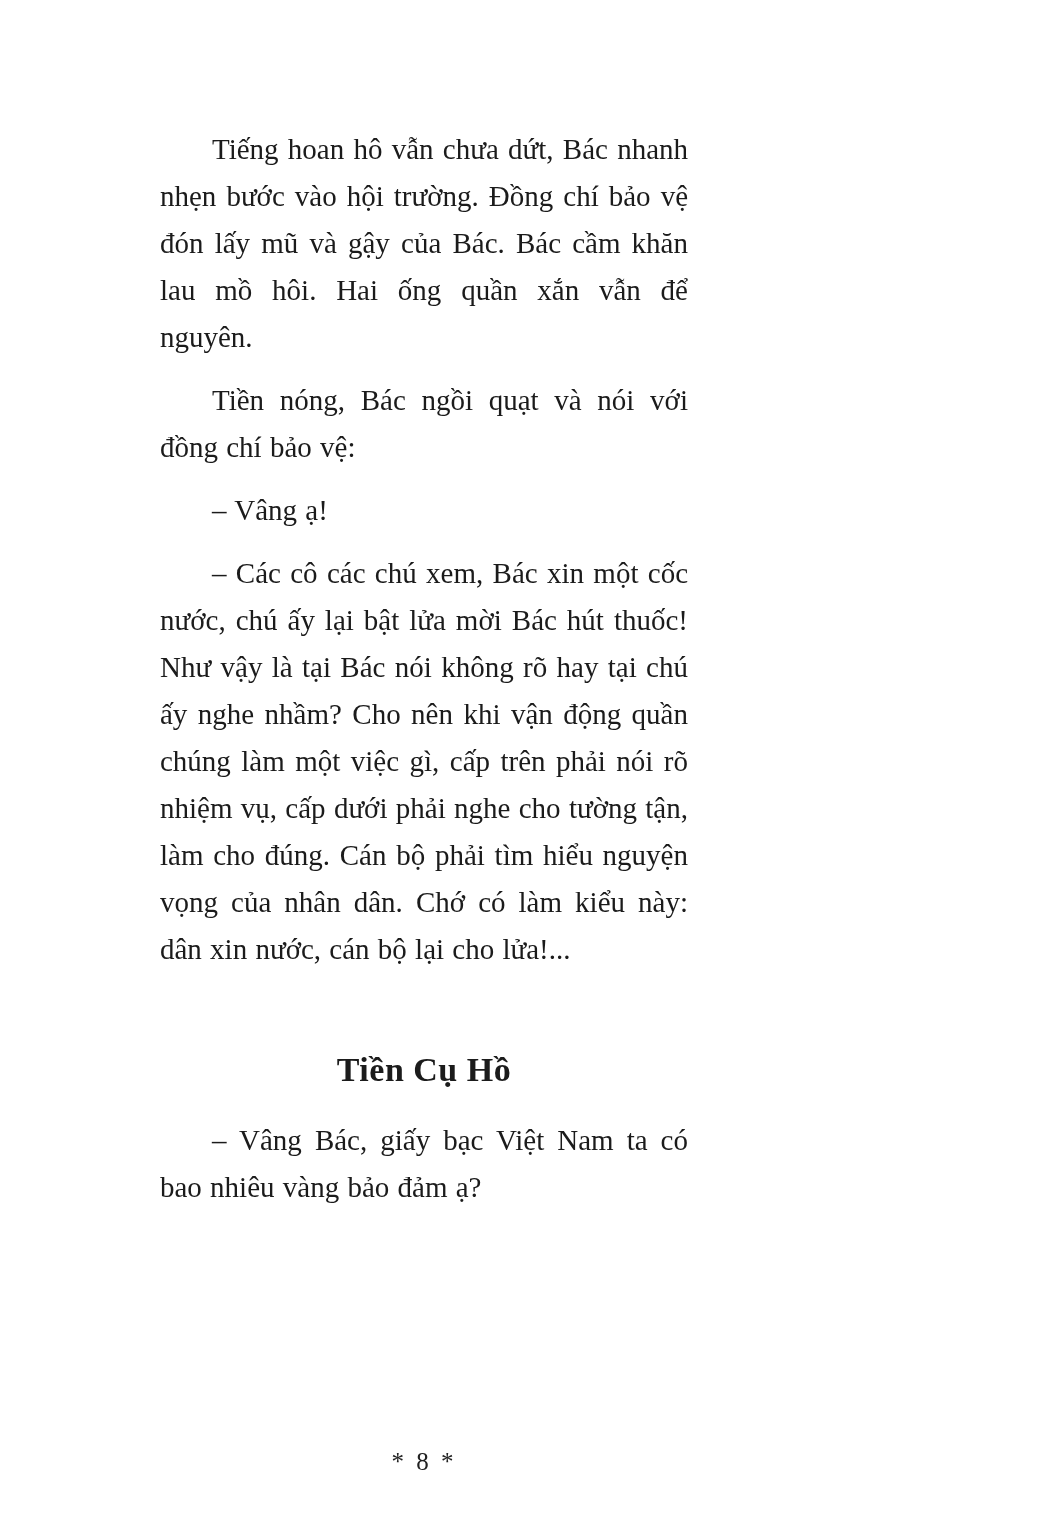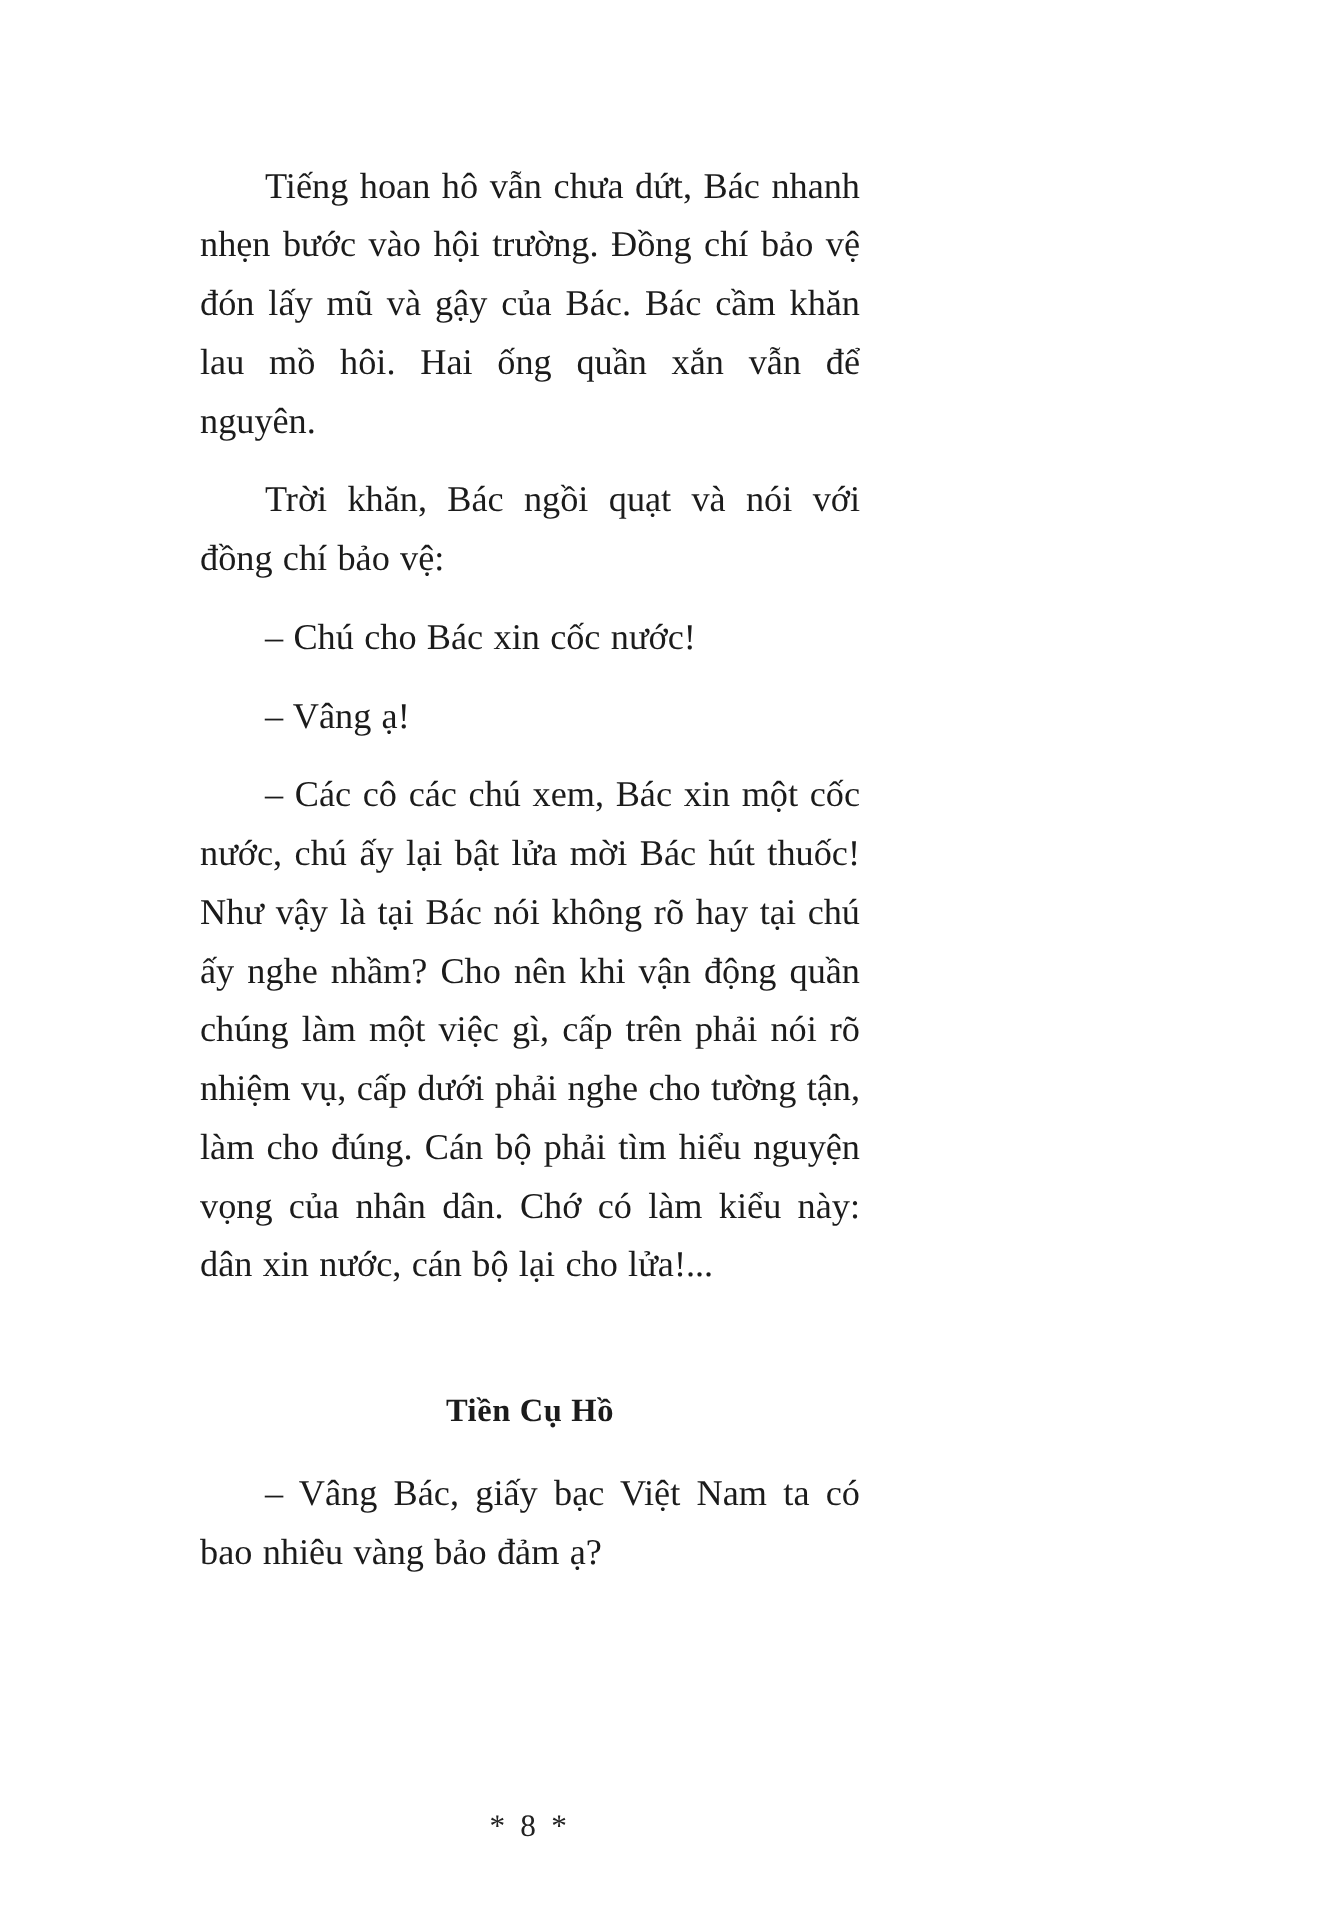--- a/index.html
+++ b/index.html
@@ -23,21 +23,21 @@
   .para {
     font-size: 29px;
     line-height: 47px;
     text-align: justify;
     text-justify: inter-word;
     text-indent: 52px;
     margin-bottom: 16px;
     word-spacing: 1px;
   }
   .section-heading {
-    font-size: 26px;
+    font-size: 34px;
     font-weight: bold;
     text-align: center;
     text-indent: 0;
     margin-top: 62px;
     margin-bottom: 28px;
     letter-spacing: 0.5px;
   }
   .page-number {
     margin-top: auto;
     margin-bottom: 52px;
@@ -47,23 +47,22 @@
     color: #222222;
   }
 </style>
 </head>
 <body>
 
 <div class="page">
 
   <p class="para">Tiếng hoan hô vẫn chưa dứt, Bác nhanh nhẹn bước vào hội trường. Đồng chí bảo vệ đón lấy mũ và gậy của Bác. Bác cầm khăn lau mồ hôi. Hai ống quần xắn vẫn để nguyên.</p>
 
-  <p class="para">Trời khăn, Bác ngồi quạt và nói với đồng chí bảo vệ:</p>
+  <p class="para">Tiền nóng, Bác ngồi quạt và nói với đồng chí bảo vệ:</p>
 
-  <p class="para">– Chú cho Bác xin cốc nước!</p>
 
   <p class="para">– Vâng ạ!</p>
 
 
 
   <p class="para">– Các cô các chú xem, Bác xin một cốc nước, chú ấy lại bật lửa mời Bác hút thuốc! Như vậy là tại Bác nói không rõ hay tại chú ấy nghe nhầm? Cho nên khi vận động quần chúng làm một việc gì, cấp trên phải nói rõ nhiệm vụ, cấp dưới phải nghe cho tường tận, làm cho đúng. Cán bộ phải tìm hiểu nguyện vọng của nhân dân. Chớ có làm kiểu này: dân xin nước, cán bộ lại cho lửa!...</p>
 
   <h2 class="section-heading">Tiền Cụ Hồ</h2>
 
   <p class="para">– Vâng Bác, giấy bạc Việt Nam ta có bao nhiêu vàng bảo đảm ạ?</p>

